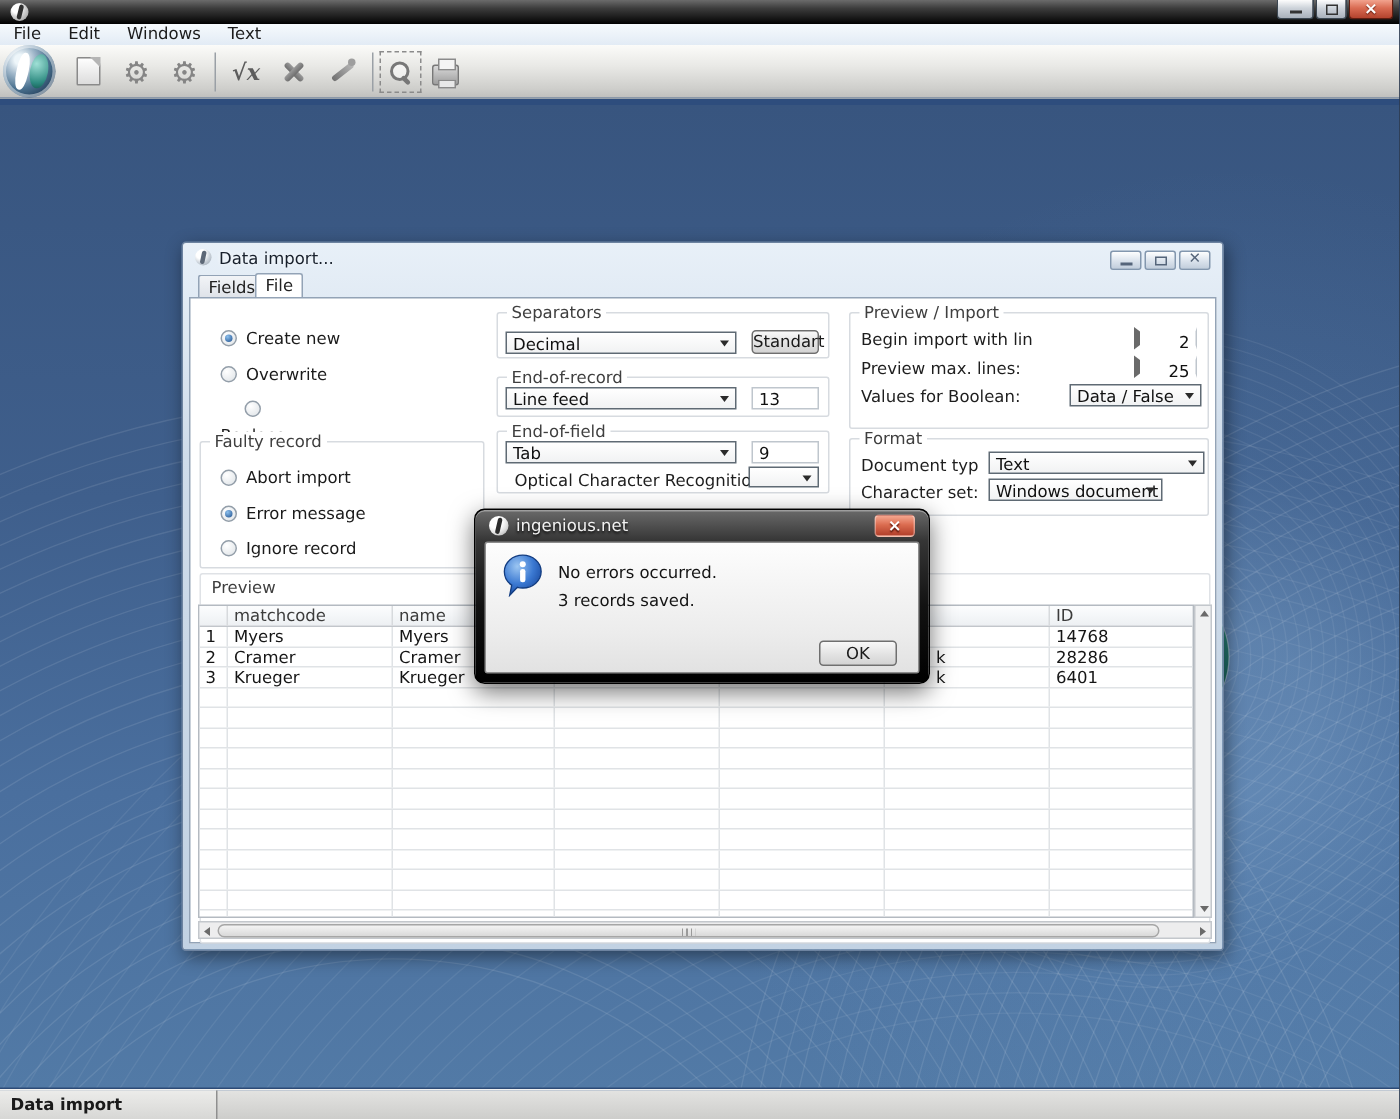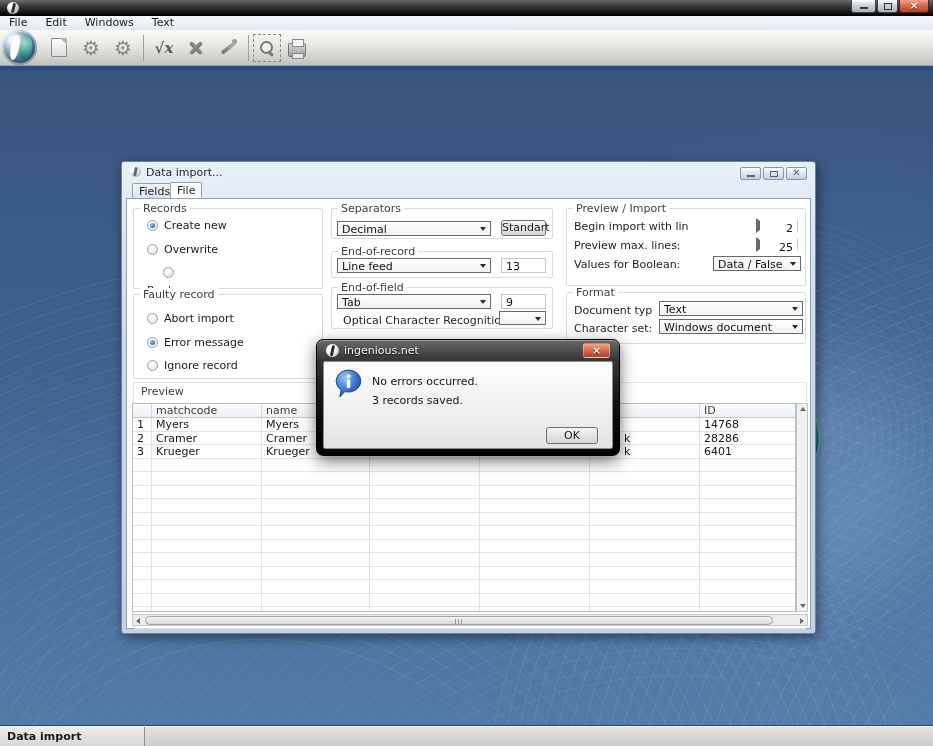--- a/index.html
+++ b/index.html
@@ -342,23 +342,20 @@
         </span>
       <span class="dlg-cap">
           <span class="dg-x">✕</span>
         </span>
     </span>
 
     <div class="dlg-content"></div>
     <span class="tab" style="left:10px;top:21px;">Fields</span>
     <span class="tab active" style="left:48px;top:20px;">File</span>
 
-    <div class="g" style="left:11px;top:46px;width:190px;height:81px;">
-      <span class="gl">Records</span>
-    </div>
     <div class="radiorow" style="left:25px;top:57px;">
       <span class="radio sel"></span>
       <span class="rlabel">Create new</span>
     </div>
     <div class="radiorow" style="left:25px;top:81px;">
       <span class="radio"></span>
       <span class="rlabel">Overwrite</span>
     </div>
     <div class="radiorow" style="left:25px;top:105px;flex-direction:column;">
       <span class="radio"></span>
@@ -428,21 +425,21 @@
 
     <div class="g" style="left:444px;top:130px;width:240px;height:52px;">
       <span class="gl">Format</span>
     </div>
     <span class="lbl" style="left:452px;top:142px;">Document typ</span>
     <div class="combo" style="left:537px;top:139px;width:144px;">
       <span class="ct">Text</span>
         <span class="ca"></span>
     </div>
     <span class="lbl" style="left:452px;top:160px;">Character set:</span>
-    <div class="combo" style="left:537px;top:157px;width:144px;">
+    <div class="combo" style="left:537px;top:157px;width:116px;">
       <span class="ct">Windows document</span>
         <span class="ca"></span>
     </div>
 
     <div class="g" style="left:11px;top:220px;width:674px;height:247px;border-color:#dfe2e6;">
       <span class="gl2">Preview</span>
     </div>
     <div class="tbl">
       <div class="thead">
         <span class="c c0"></span>

